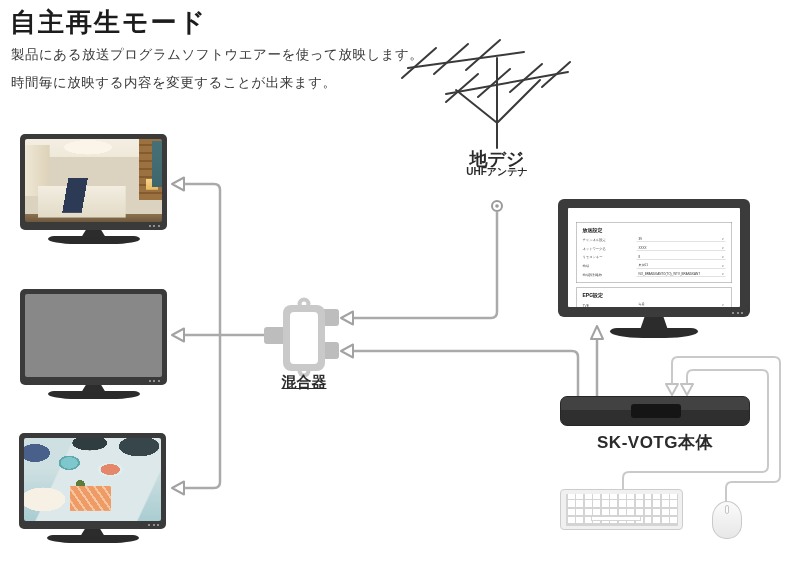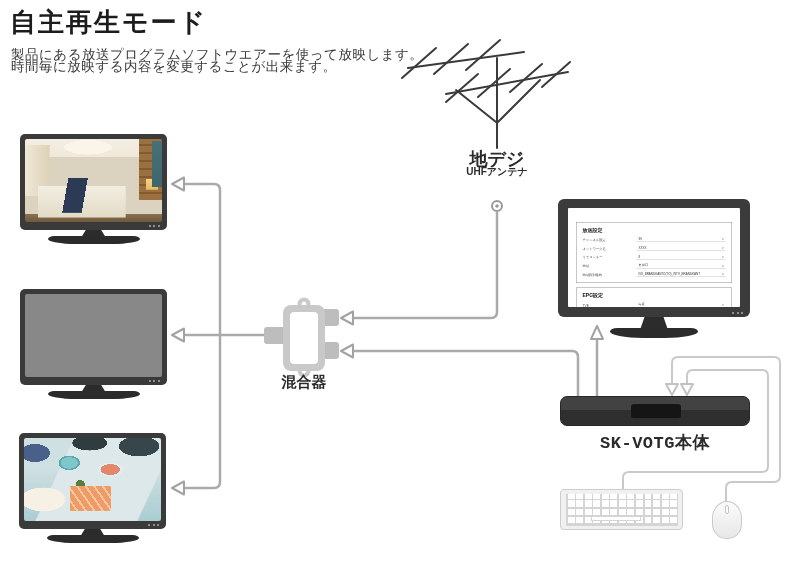--- a/index.html
+++ b/index.html
@@ -6,31 +6,31 @@
   html,body { width:800px; height:563px; }
   body {
     position:relative; background:#ffffff; overflow:hidden;
     font-family:"Liberation Sans","DejaVu Sans",sans-serif; color:#222;
   }
   .abs { position:absolute; }
 
   
   .title { left:10px; top:5px; font-size:26px; font-weight:bold; letter-spacing:2px; color:#1c1c1c;text-align:center; }
   .desc { left:11px; font-size:13.5px; color:#3a3a3a; letter-spacing:0.5px; }
-  .desc1 { top:46px; } .desc2 { top:58px; }
+  .desc1 { top:46px; } .desc2 { top:74px; }
 
   
   #wires { left:0; top:0; width:800px; height:563px; }
 
   
   .lbl { font-weight:bold; color:#2b2b2b; text-align:center; }
   .ant-lbl1 { left:437px; top:147px; width:120px; font-size:18px; }
   .ant-lbl2 { left:437px; top:165px; width:120px; font-size:10px; }
-  .mixer-lbl { left:254px; top:373px; width:100px; font-size:15px; }
-  .device-lbl { left:575px; top:431px; width:160px; font-size:17px; letter-spacing:0.5px;font-family:Liberation Mono, monospace; }
+  .mixer-lbl { left:254px; top:373px; width:100px; font-size:15px;text-decoration:underline; }
+  .device-lbl { left:575px; top:431px; width:160px; font-size:17px; letter-spacing:0.5px; }
 
   
   .tv { width:147px; }
   .tv-bezel { position:relative; width:147px; height:96px; background:#3a3a3a; border-radius:5px; padding:5px 5px 8px; }
   .tv-screen { position:relative; width:137px; height:83px; border-radius:2px; overflow:hidden; background:#888; }
   .bezel-dots { position:absolute; right:6px; bottom:3px; width:12px; height:2px;
     background:repeating-linear-gradient(90deg,#8f8f8f 0 2px, transparent 2px 4.5px); }
   .tv-neck { margin:0 auto; width:24px; height:7px; background:#2c2c2c;
     clip-path:polygon(18% 0,82% 0,100% 100%,0 100%); }
   .tv-base { margin:-1px auto 0; width:92px; height:8px; background:#2b2b2b;

